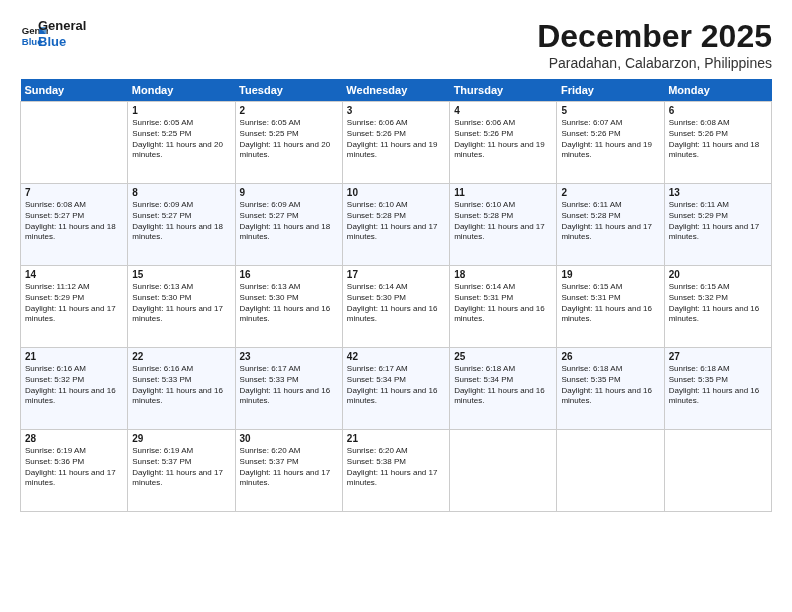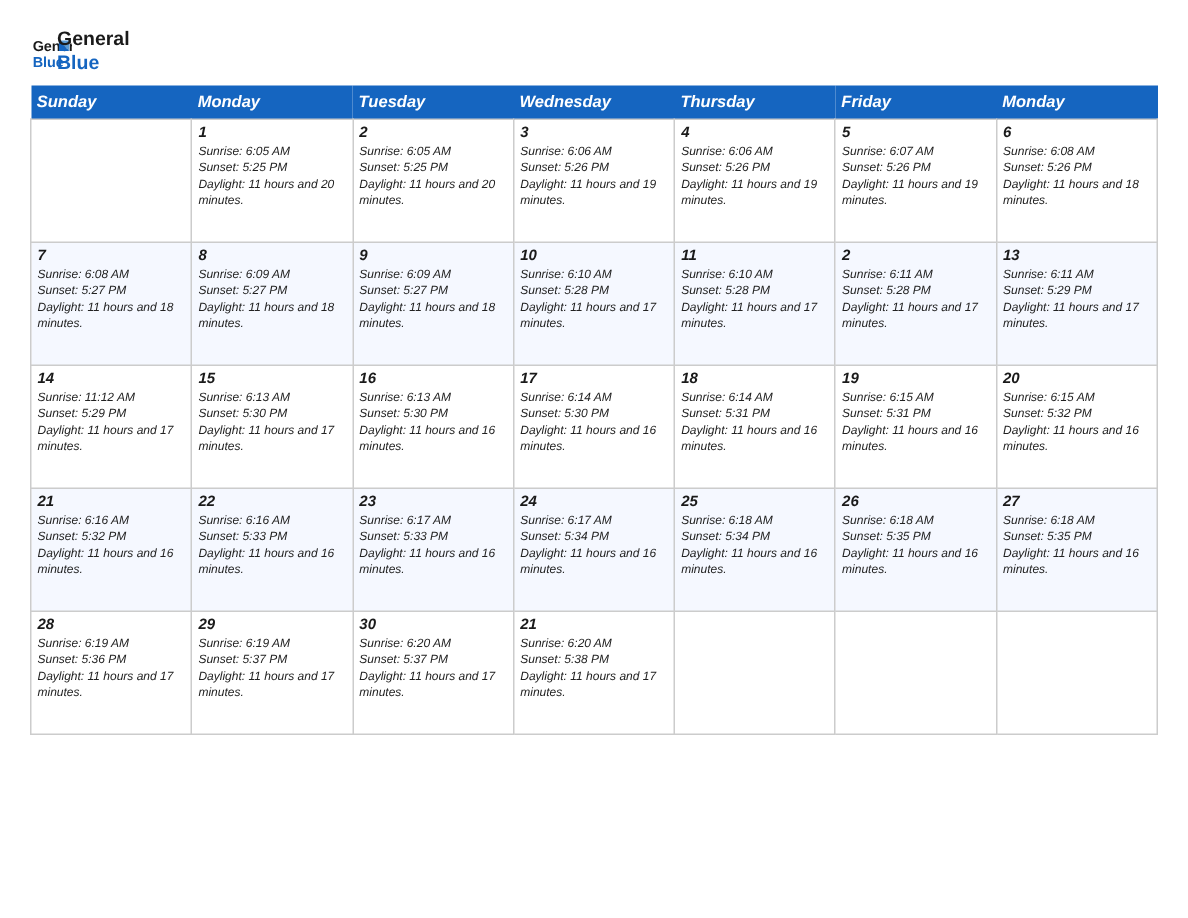--- a/index.html
+++ b/index.html
@@ -40,21 +40,20 @@
       color: #1a1a1a;
     }
     .location-title {
       font-size: 14px;
       color: #333;
     }
     table {
       width: 100%;
       border-collapse: collapse;
       table-layout: fixed;
-      font-style: italic;
     }
     .day-header {
       background-color: #1565c0;
       color: #fff;
       font-size: 11px;
       font-weight: bold;
       padding: 5px 4px;
       text-align: left;
     }
     td {
@@ -100,20 +99,24 @@
         <text x="2" y="16" font-size="11" font-weight="bold" fill="#1a1a1a">General</text>
         <text x="2" y="28" font-size="11" font-weight="bold" fill="#1565c0">Blue</text>
         <polygon points="22,8 30,16 22,16" fill="#1565c0"></polygon>
         <polygon points="22,8 30,8 30,16" fill="#5b9bd5"></polygon>
       </svg>
       <div style="display:flex;flex-direction:column;margin-left:-14px;">
         <span style="font-size:13px;font-weight:bold;color:#1a1a1a;line-height:1.2;">General</span>
         <span style="font-size:13px;font-weight:bold;color:#1565c0;line-height:1.2;">Blue</span>
       </div>
     </div>
+    <div class="title-block">
+      <div class="month-title">December 2025</div>
+      <div class="location-title">Paradahan, Calabarzon, Philippines</div>
+    </div>
   </div>
 
   <table>
     <thead>
       <tr>
         <th class="day-header">Sunday</th>
         <th class="day-header">Monday</th>
         <th class="day-header">Tuesday</th>
         <th class="day-header">Wednesday</th>
         <th class="day-header">Thursday</th>
@@ -308,21 +311,21 @@
       </td>
           <td>
         <span class="day-num">23</span>
         <div class="cell-info">
           <span>Sunrise: 6:17 AM</span><br>
           <span>Sunset: 5:33 PM</span><br>
           <span>Daylight: 11 hours and 16 minutes.</span>
         </div>
       </td>
           <td>
-        <span class="day-num">24</span>
+        <span class="day-num">42</span>
         <div class="cell-info">
           <span>Sunrise: 6:17 AM</span><br>
           <span>Sunset: 5:34 PM</span><br>
           <span>Daylight: 11 hours and 16 minutes.</span>
         </div>
       </td>
           <td>
         <span class="day-num">25</span>
         <div class="cell-info">
           <span>Sunrise: 6:18 AM</span><br>

